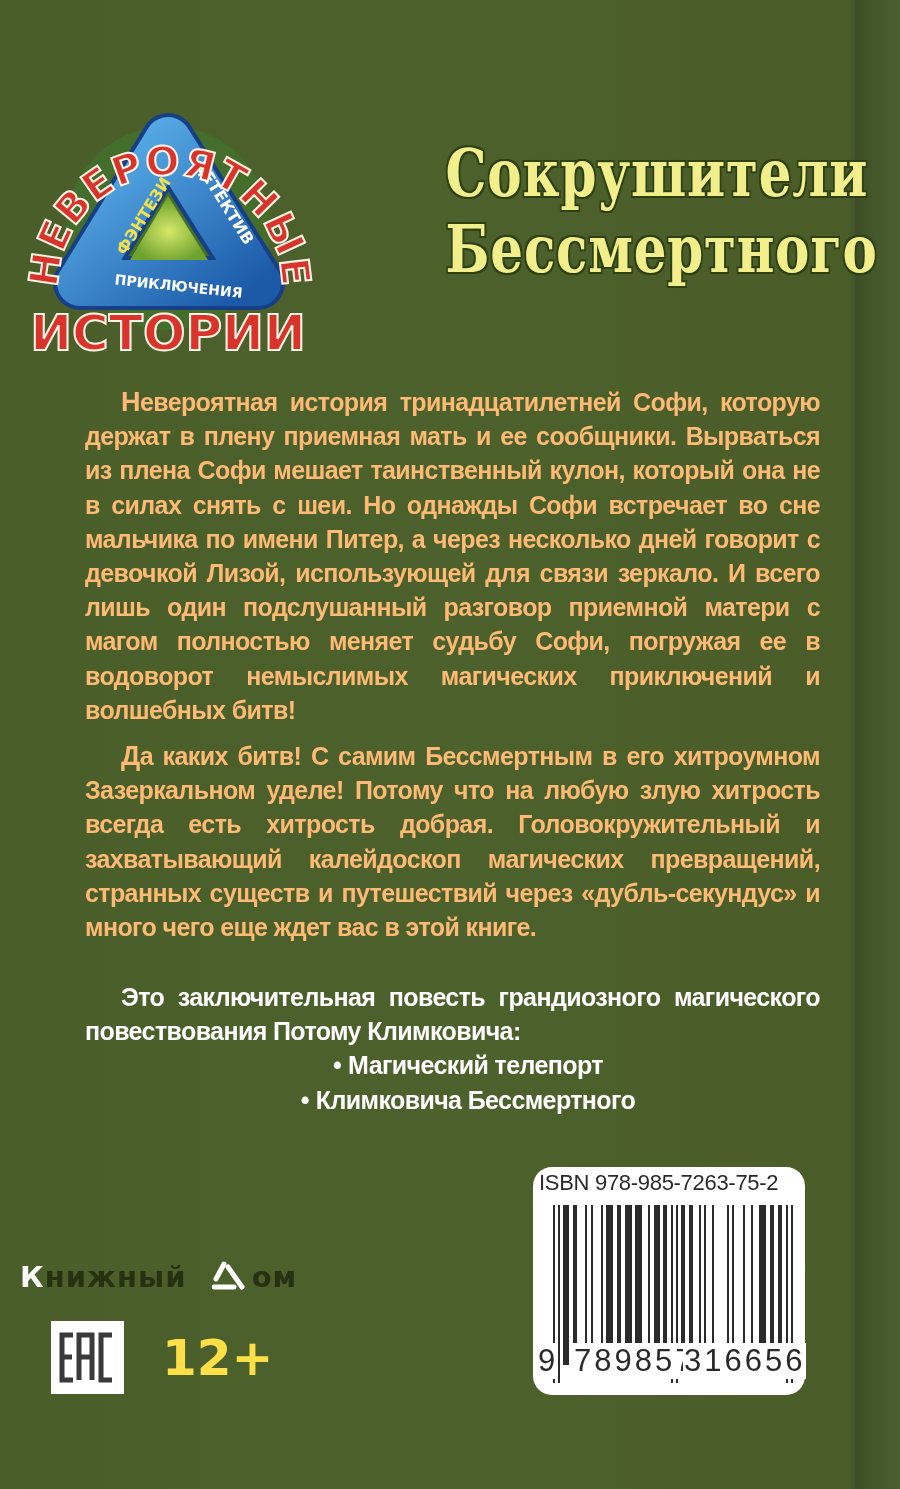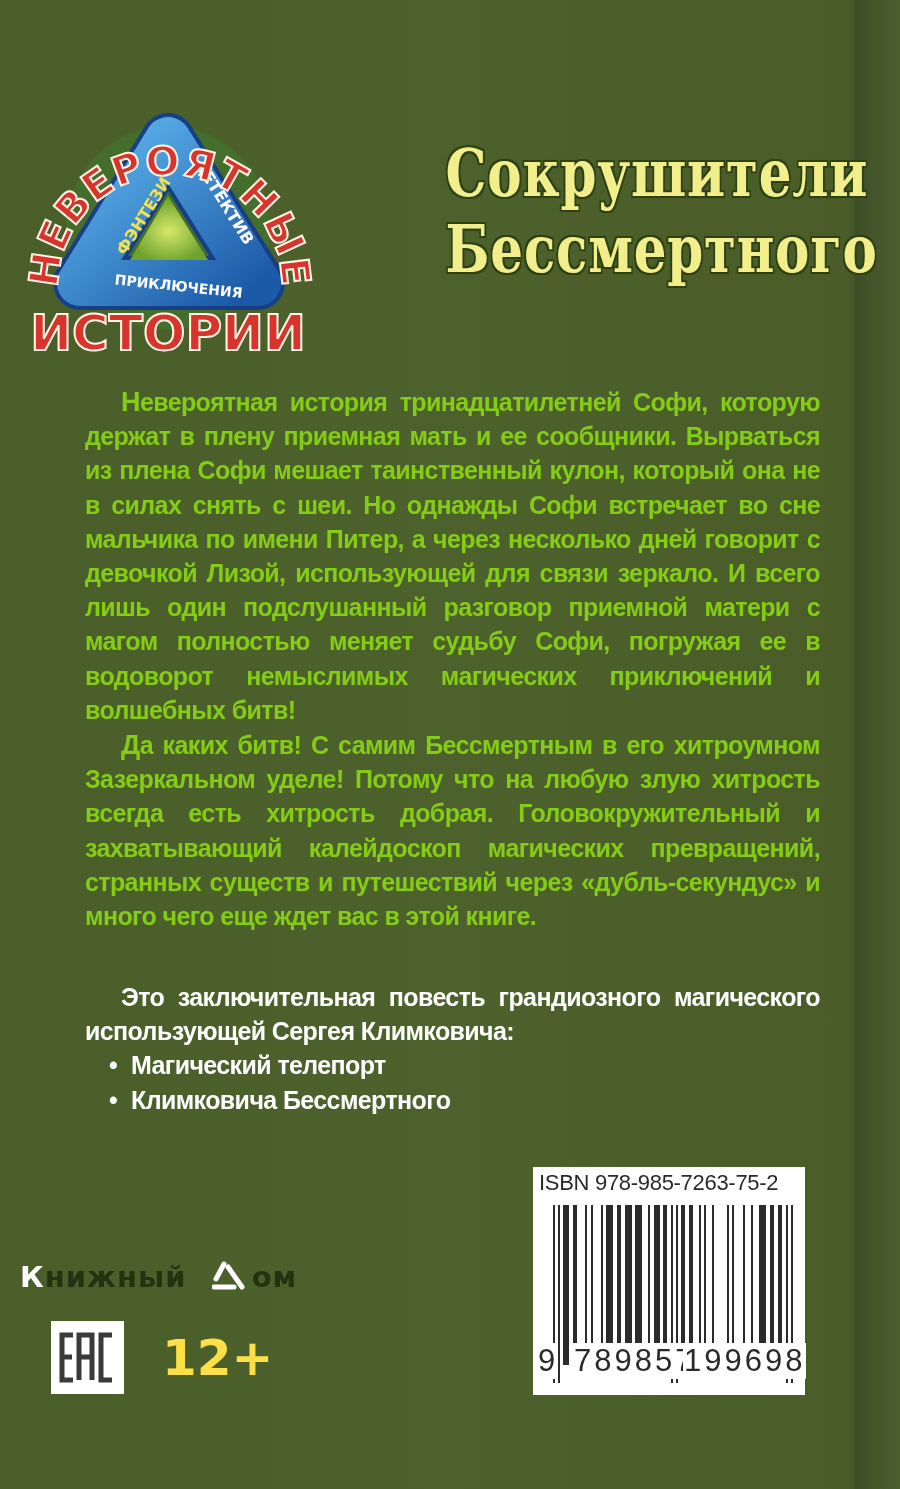--- a/index.html
+++ b/index.html
@@ -33,48 +33,49 @@
     letter-spacing: 1px;
     text-shadow: 0 0 3px #2c3f12, 2px 2px 0 #2f4214, -2px 2px 0 #2f4214, 2px -2px 0 #2f4214, -2px -2px 0 #2f4214;
     transform: scaleX(0.78);
     transform-origin: center top;
   }
   .book-title div { white-space: nowrap; }
 
   
   .blurb {
     position: absolute; left: 85px; top: 385px; width: 735px;
-    color: #84cc16;
+    color: #fdba74;
     font-family: "Liberation Sans", sans-serif;
     font-weight: bold;
     font-size: 25px; line-height: 34.2px;
   }
   .blurb p {
     margin: 0; text-align: justify; text-indent: 36px;
     letter-spacing: -0.6px;
   }
-  .blurb p + p { margin-top: 1px; }
+  .blurb p + p { margin-top: 12px; }
   .blurb .initial { font-size: 27px; }
 
   .series-intro {
     position: absolute; left: 85px; top: 980px; width: 735px;
     color: #ffffff;
     font-weight: bold;
     font-size: 25px; line-height: 34.2px;
     letter-spacing: -0.6px;
   }
   .series-intro .lead { text-align: justify; text-indent: 36px; margin: 0; }
   .series-intro ul { list-style: none; margin: 0; padding: 0 0 0 24px; }
-  .series-intro li { white-space: nowrap; }
+  .series-intro li { white-space: nowrap; text-align: center; }
   .series-intro li .bullet { display: inline-block; width: 22px; }
 
   
   .barcode {
     position: absolute; left: 533px; top: 1167px; width: 272px; height: 228px;
     background: #ffffff;
+    border-radius: 19px;
   }
   .isbn-text {
     position: absolute; left: 6px; top: 3px; width: 262px;
     font-family: "Liberation Sans", sans-serif;
     color: #2a2a2a; font-size: 22px; letter-spacing: -0.3px; white-space: nowrap;
   }
   .bars { position: absolute; left: 18px; top: 38px; width: 245px; height: 178px; }
   .bars svg { width: 100%; height: 100%; }
   .ean-digits {
     position: absolute; left: 0; top: 176px; width: 272px; height: 40px;
@@ -145,21 +146,21 @@
   <div>Сокрушители</div>
   <div>Бессмертного</div>
 </div>
 
 <div class="blurb">
   <p><span class="initial">Н</span><span>евероятная история тринадцатилетней Софи, которую держат в плену приемная мать и ее сообщники. Вырваться из плена Софи мешает таинственный кулон, который она не в силах снять с шеи. Но однажды Софи встречает во сне мальчика по имени Питер, а через несколько дней говорит с девочкой Лизой, использующей для связи зеркало. И всего лишь один подслушанный разговор приемной матери с магом полностью меняет судьбу Софи, погружая ее в водоворот немыслимых магических приключений и волшебных битв!</span></p>
   <p><span class="initial">Д</span><span>а каких битв! С самим Бессмертным в его хитроумном Зазеркальном уделе! Потому что на любую злую хитрость всегда есть хитрость добрая. Головокружительный и захватывающий калейдоскоп магических превращений, странных существ и путешествий через «дубль-секундус» и много чего еще ждет вас в этой книге.</span></p>
 </div>
 
 <div class="series-intro">
-  <p class="lead"><span class="initial">Э</span><span>то заключительная повесть грандиозного магического использующей Сергея Климковича:</span></p>
+  <p class="lead"><span class="initial">Э</span><span>то заключительная повесть грандиозного магического повествования Потому Климковича:</span></p>
   <ul>
     <li><span class="bullet">•</span><span>Магический телепорт</span></li>
     <li><span class="bullet">•</span><span>Климковича Бессмертного</span></li>
   </ul>
 </div>
 
 <div class="barcode">
   <div class="isbn-text">ISBN 978-985-7263-75-2</div>
   <div class="bars">
     <svg viewBox="0 0 245 178" preserveAspectRatio="none" xmlns="http://www.w3.org/2000/svg" fill="#2b2b2b">
@@ -191,21 +192,21 @@
         <rect x="208" y="0" width="7" height="160"></rect>
       <rect x="219" y="0" width="4" height="160"></rect>
         <rect x="227" y="0" width="4" height="160"></rect>
       <rect x="235" y="0" width="2" height="178"></rect>
         <rect x="240" y="0" width="2" height="178"></rect>
     </svg>
   </div>
   <div class="ean-digits">
     <span style="left:4px">9</span>
     <span style="left:40px; letter-spacing:3px">789857</span>
-    <span style="left:150px; letter-spacing:3px">199698</span>
+    <span style="left:150px; letter-spacing:3px">316656</span>
   </div>
 </div>
 
 <div class="publisher">
   <span class="white">К</span><span>нижный</span>
   <span class="dom-mark">
     <svg viewBox="0 0 38 30" xmlns="http://www.w3.org/2000/svg">
       <path d="M12 3 L4 18" stroke="#ffffff" stroke-width="5" stroke-linecap="round"></path>
       <path d="M16 6 L30 26" stroke="#ffffff" stroke-width="5" stroke-linecap="round"></path>
       <path d="M2 26 L22 26" stroke="#ffffff" stroke-width="5" stroke-linecap="round"></path>

